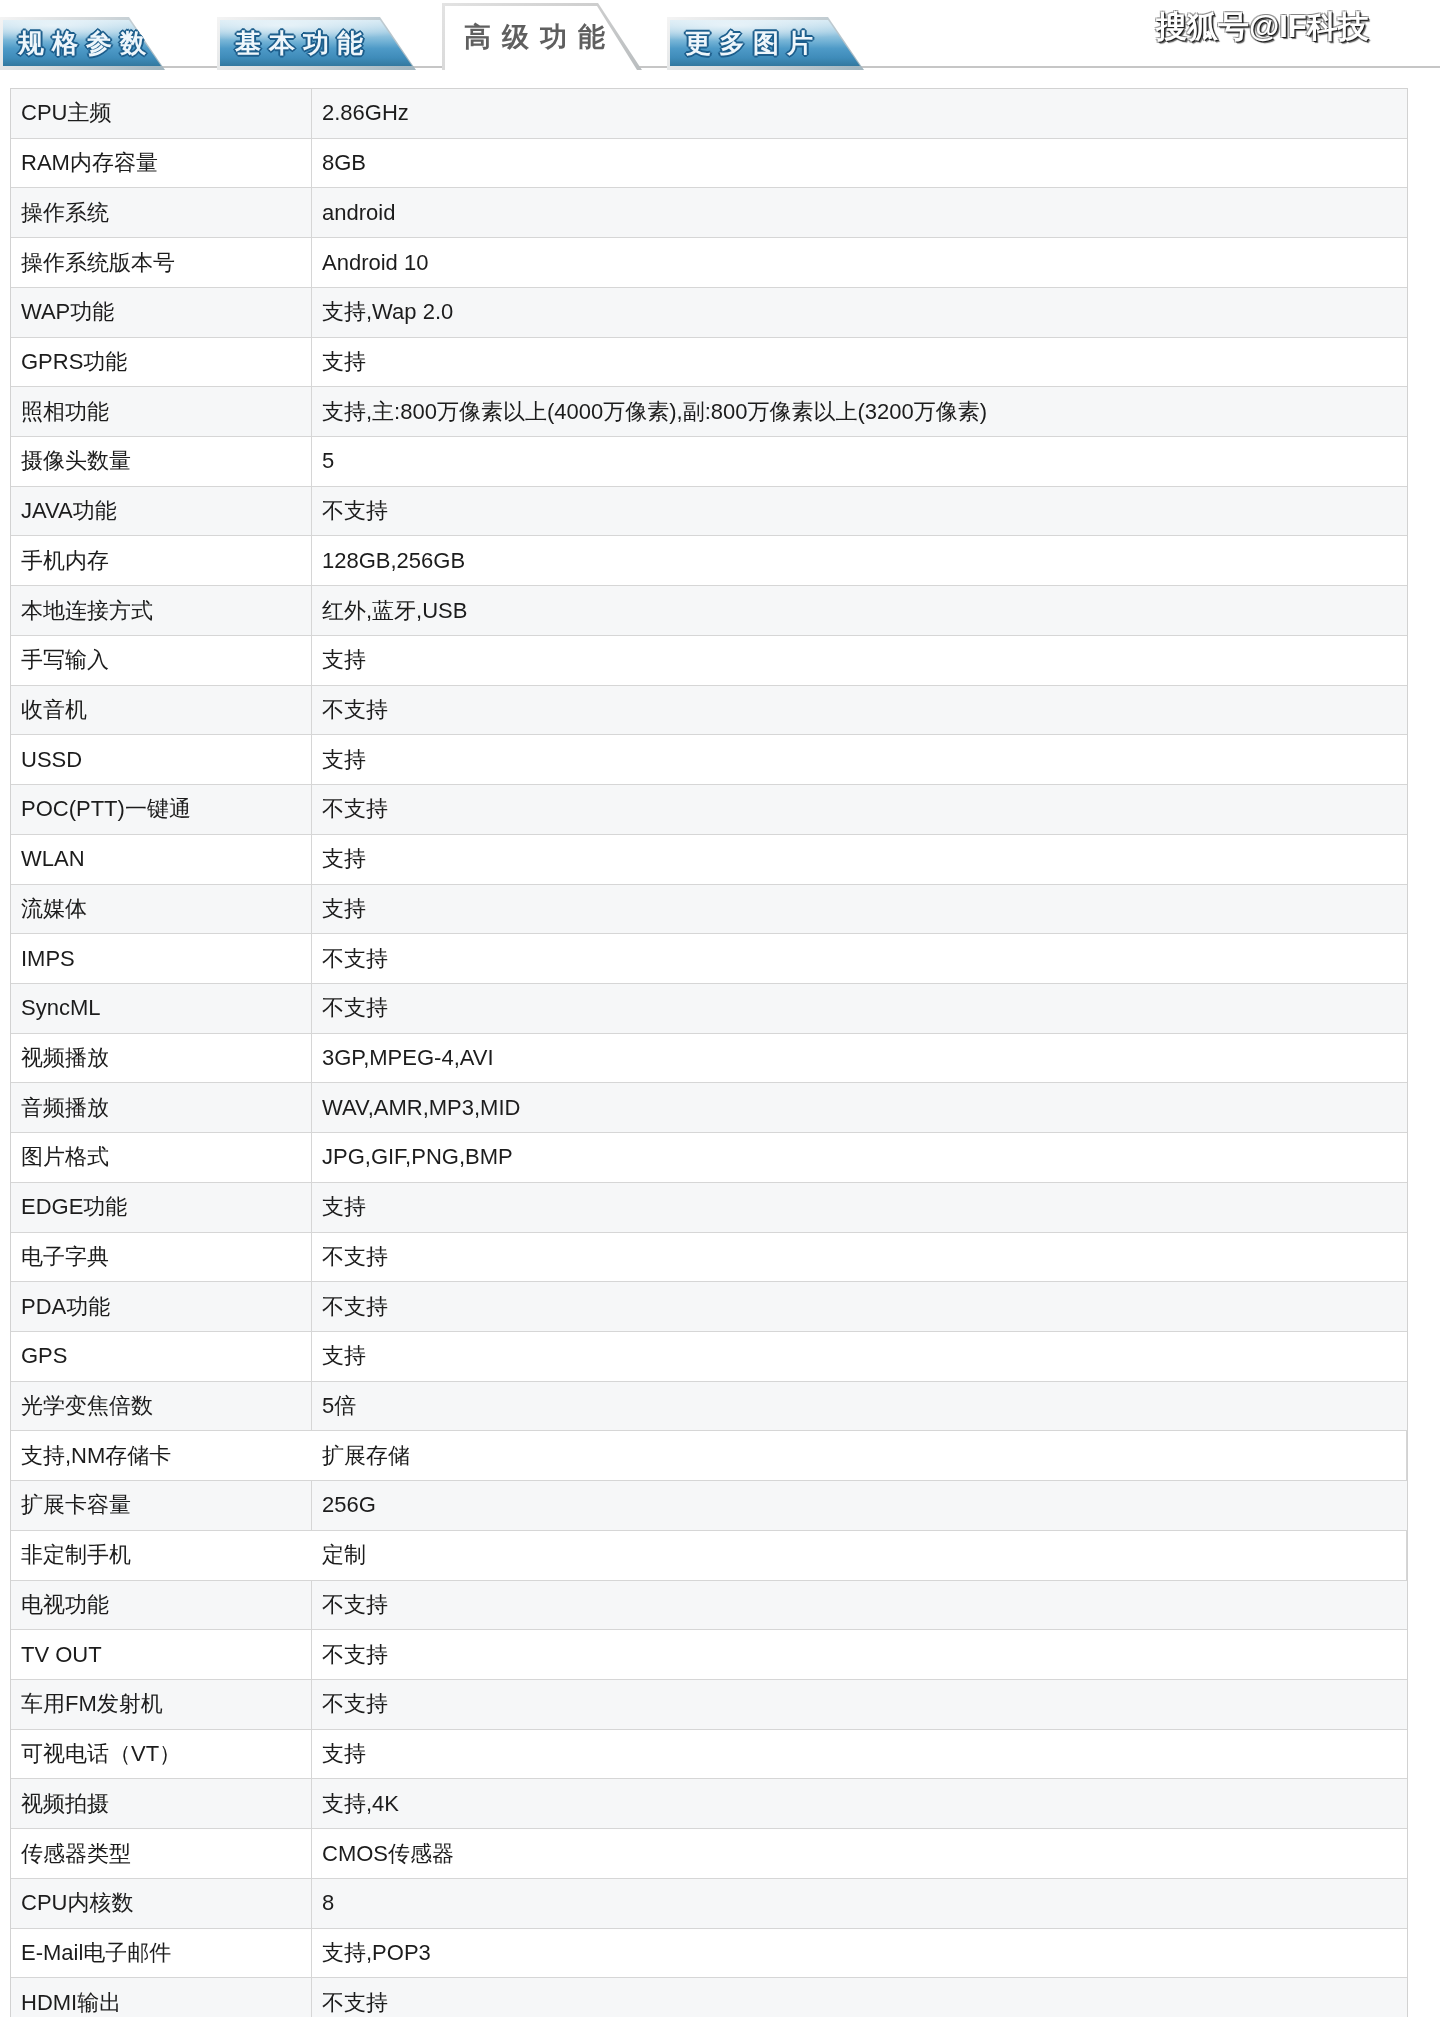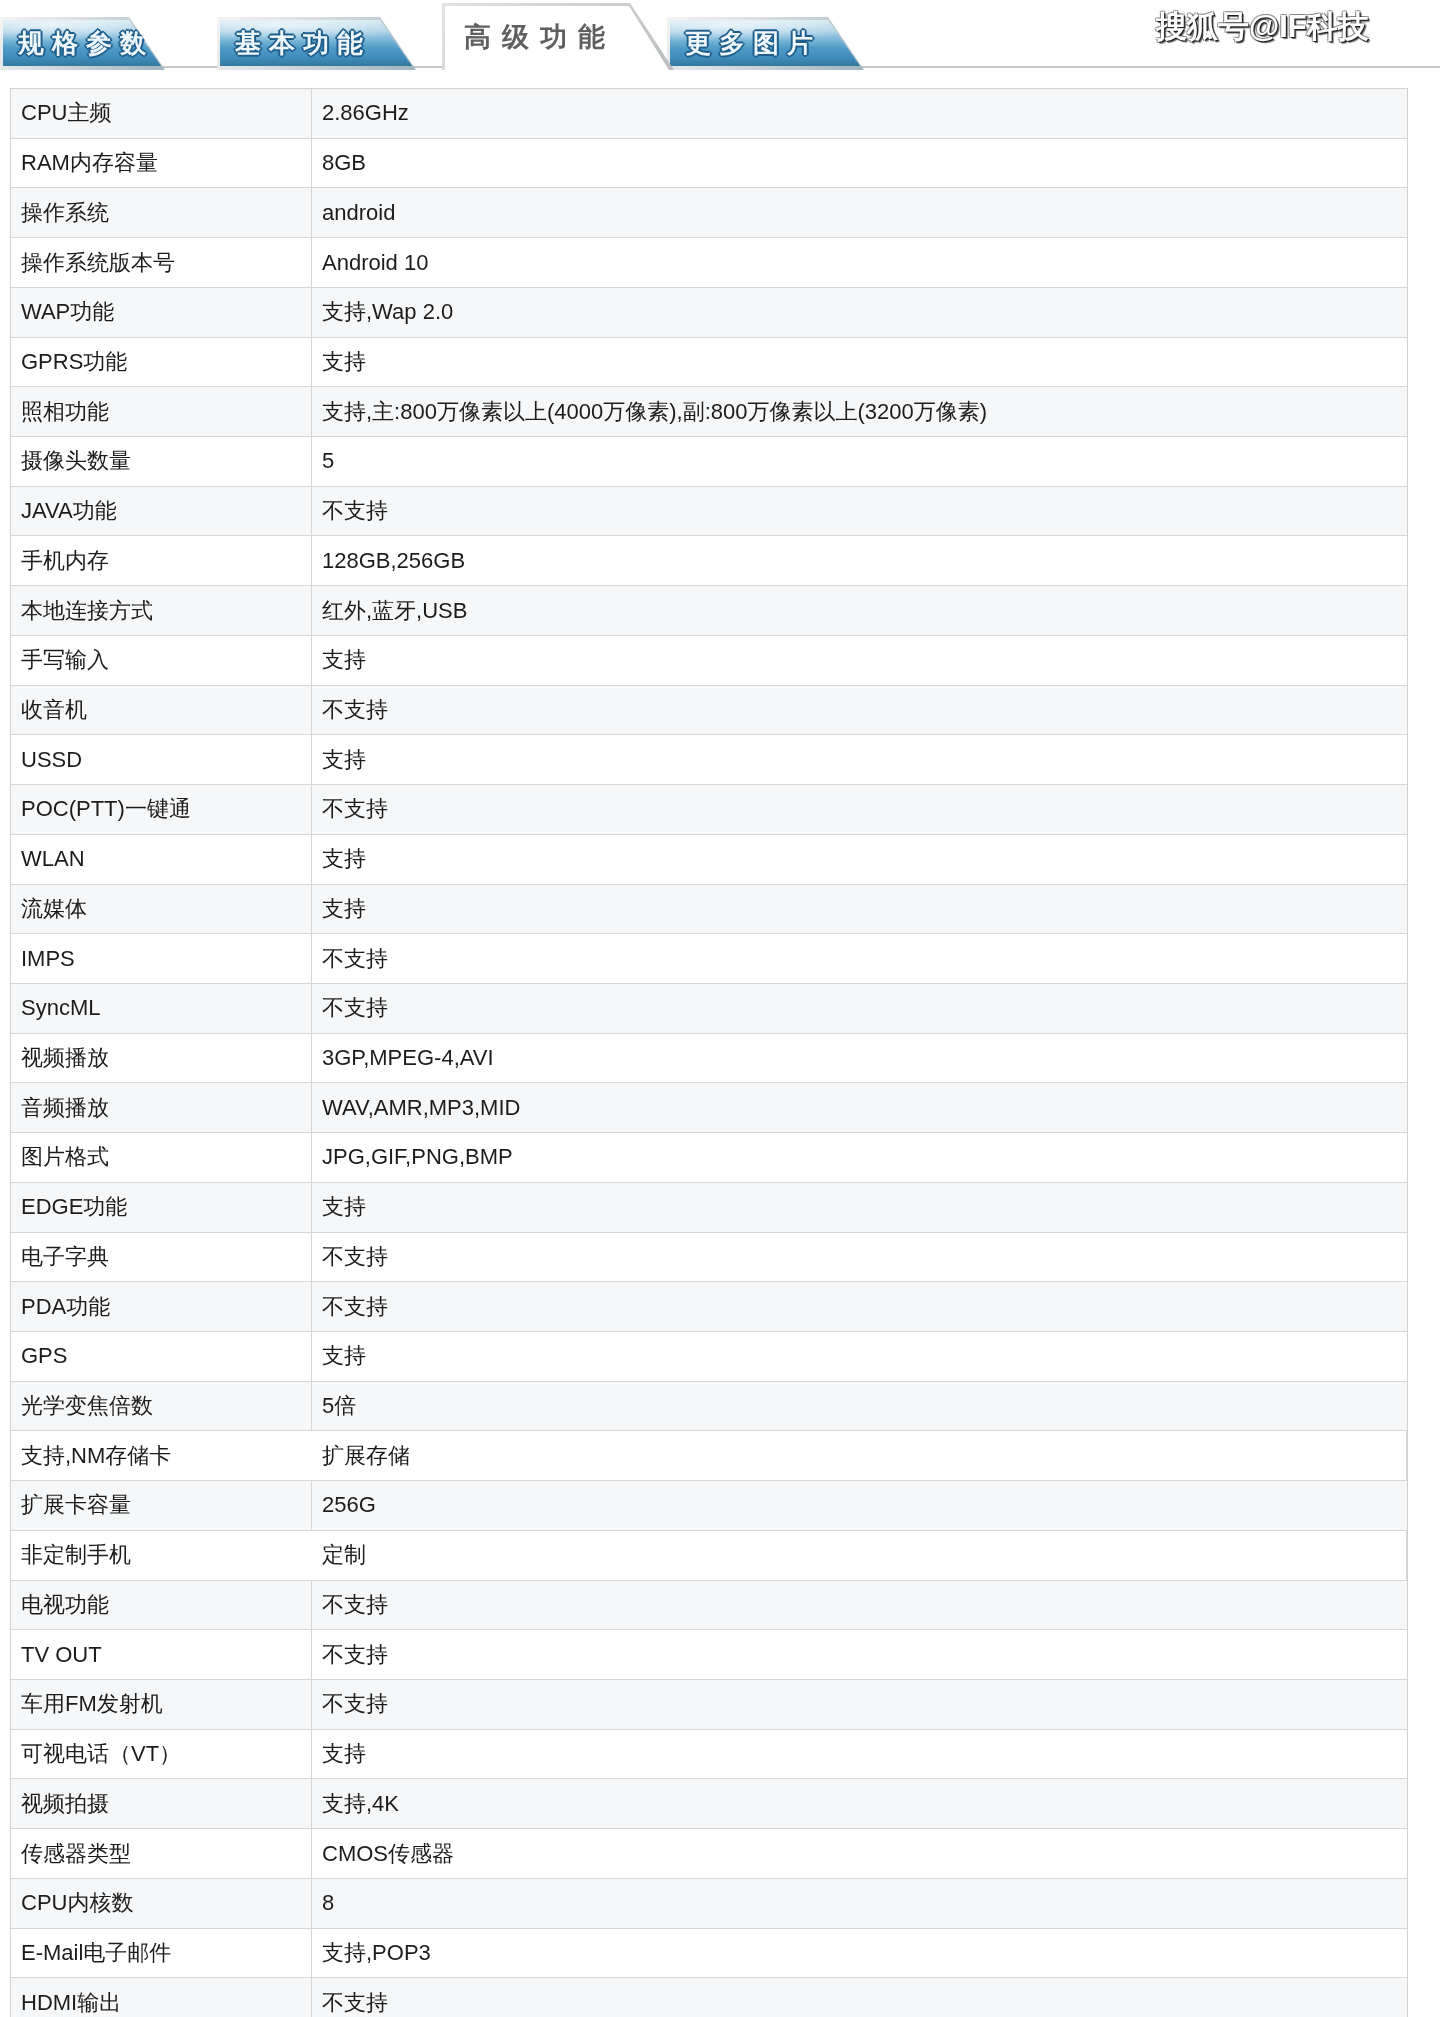--- a/index.html
+++ b/index.html
@@ -30,21 +30,21 @@
   .tab .tab-label{
     position:absolute;left:18px;top:0;height:100%;display:flex;align-items:center;
     z-index:3;font-size:26px;font-weight:bold;letter-spacing:8px;
     color:#eef6fb;
     text-shadow:-2px 0 0 #1d5e8c,2px 0 0 #1d5e8c,0 -2px 0 #1d5e8c,0 2px 0 #1d5e8c,
                 -1px -1px 0 #1d5e8c,1px 1px 0 #1d5e8c,1px -1px 0 #1d5e8c,-1px 1px 0 #1d5e8c;
     white-space:nowrap;
   }
   .tab.t1{left:0px;width:165px;}
   .tab.t2{left:217px;width:199px;}
-  .tab.t3{left:442px;width:200px;padding-left:32px;}
+  .tab.t3{left:442px;width:200px;}
   .tab.t4{left:667px;width:197px;}
   .tab.active{
     top:3px;height:67px;z-index:4;
     clip-path:polygon(0 0, calc(100% - 44px) 0, 100% 100%, 0 100%);
     background:linear-gradient(135deg,#e3e3e3 0%,#cfcfcf 55%,#b9bdbf 100%);
   }
   .tab.active::before{
     left:3px;top:3px;right:5px;bottom:0;
     clip-path:polygon(0 0, calc(100% - 40px) 0, 100% 100%, 0 100%);
     background:#ffffff;

